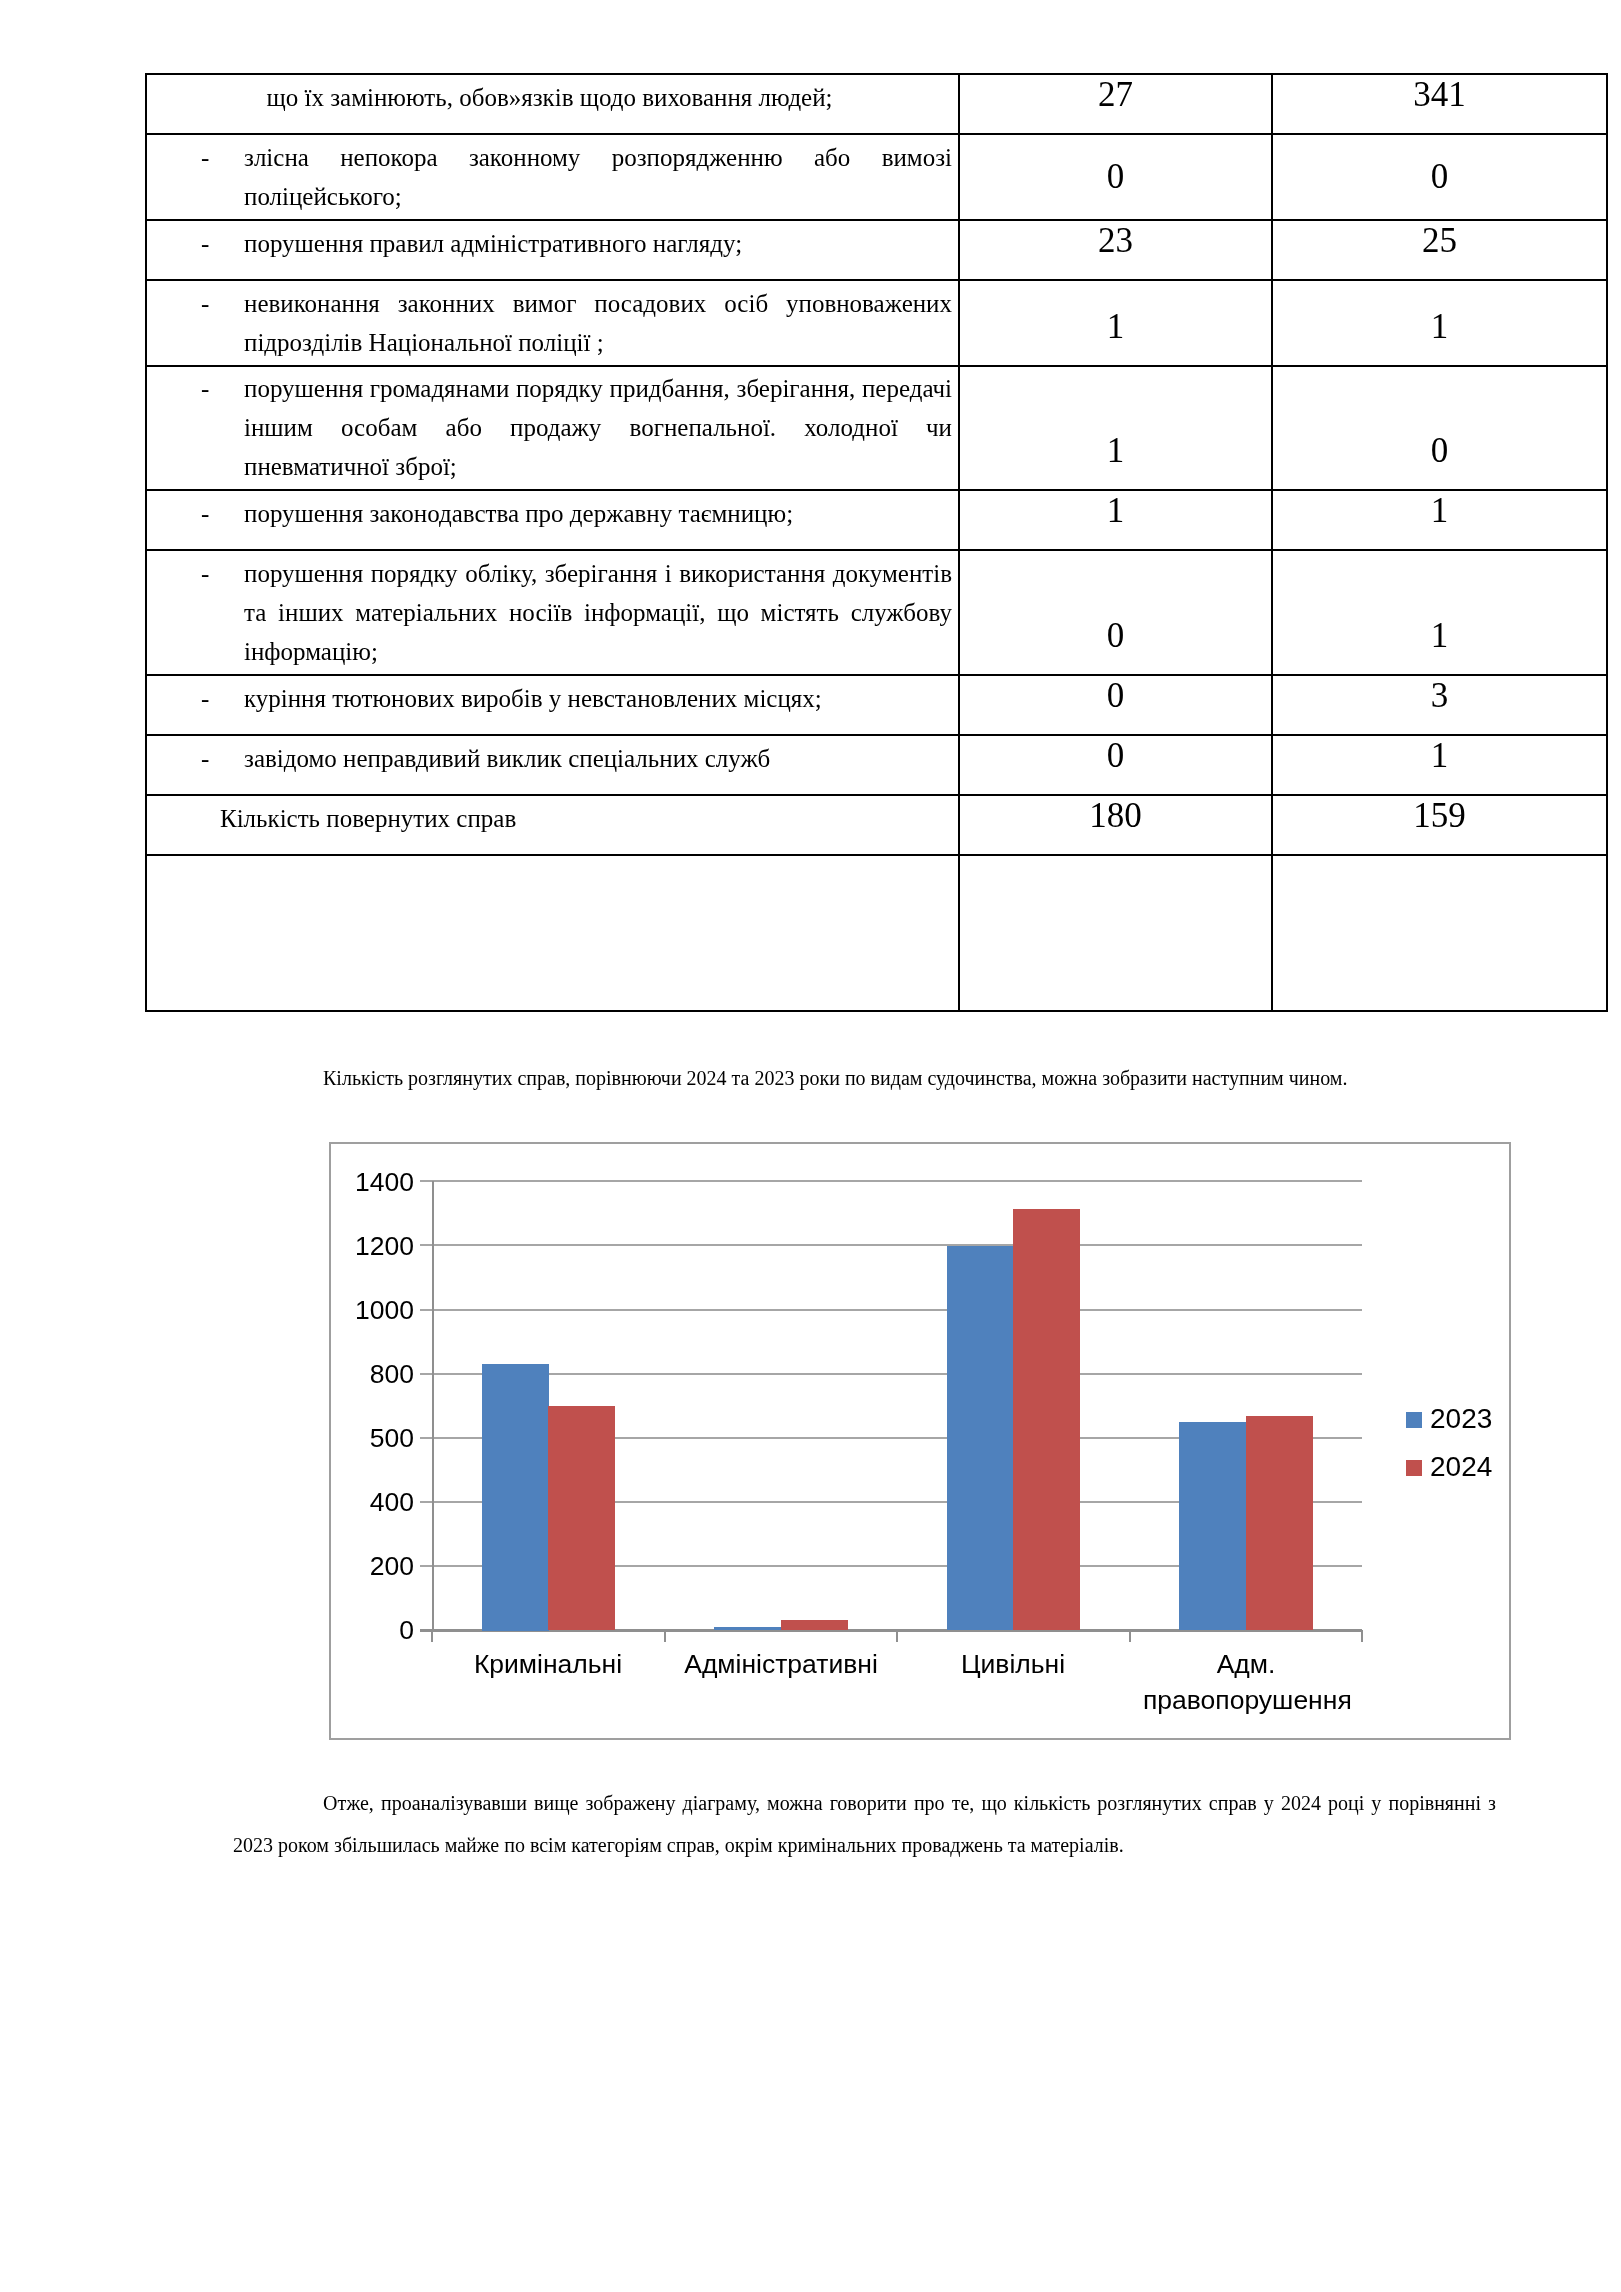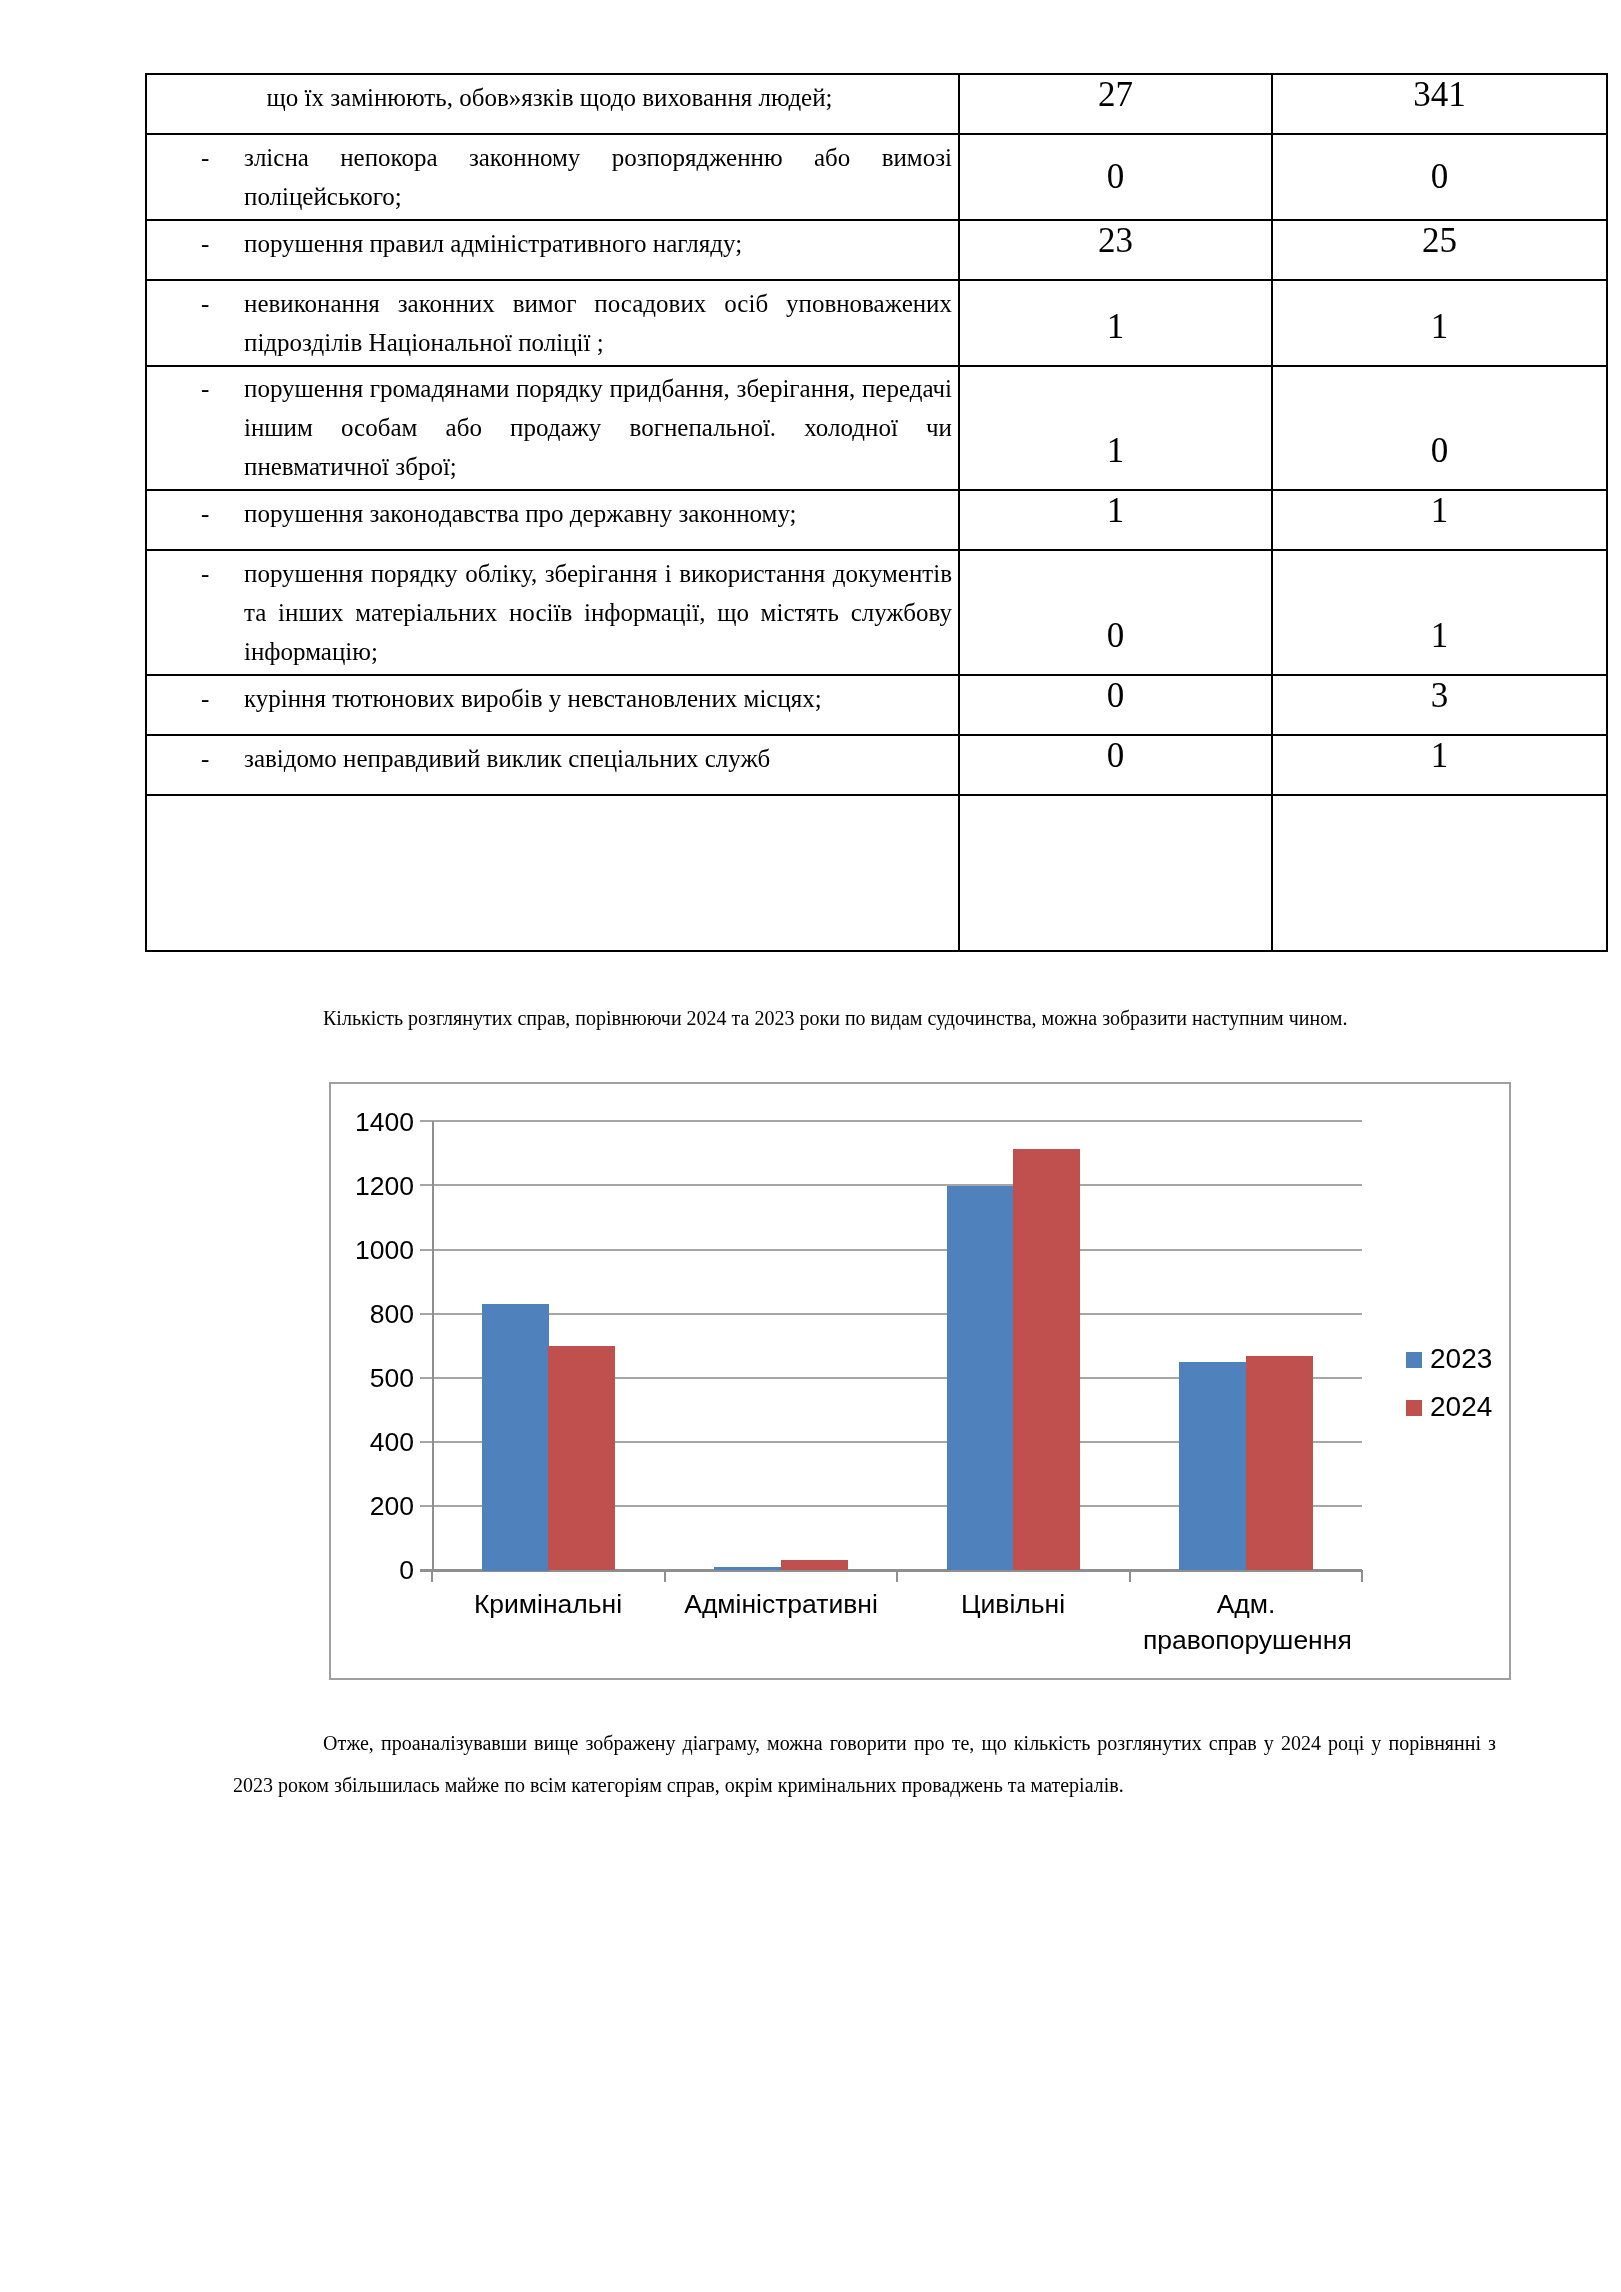--- a/index.html
+++ b/index.html
@@ -85,21 +85,21 @@
       <td class="c1">
           <span class="dash">-</span>
           <div class="txt">порушення громадянами порядку придбання, зберігання, передачі іншим особам або продажу вогнепальної. холодної чи пневматичної зброї;</div>
         </td>
       <td class="c2">1</td>
       <td class="c3">0</td>
     </tr>
     <tr>
       <td class="c1">
           <span class="dash">-</span>
-          <div class="txt">порушення законодавства про державну законному;</div>
+          <div class="txt">порушення законодавства про державну таємницю;</div>
         </td>
       <td class="c2">1</td>
       <td class="c3">1</td>
     </tr>
     <tr>
       <td class="c1">
           <span class="dash">-</span>
           <div class="txt">порушення порядку обліку, зберігання і використання документів та інших матеріальних носіїв інформації, що містять службову інформацію;</div>
         </td>
       <td class="c2">0</td>
@@ -113,20 +113,27 @@
       <td class="c2">0</td>
       <td class="c3">3</td>
     </tr>
     <tr>
       <td class="c1">
           <span class="dash">-</span>
           <div class="txt">завідомо неправдивий виклик спеціальних служб</div>
         </td>
       <td class="c2">0</td>
       <td class="c3">1</td>
+    </tr>
+    <tr class="row-summary">
+      <td class="c1">
+          <div class="txt">Кількість повернутих справ</div>
+        </td>
+      <td class="c2">180</td>
+      <td class="c3">159</td>
     </tr>
     <tr class="empty-row">
       <td class="c1"></td>
       <td class="c2"></td>
       <td class="c3"></td>
     </tr>
   </tbody>
 </table>
 
 <p class="para para-1">Кількість розглянутих справ, порівнюючи 2024 та 2023 роки по видам судочинства, можна зобразити наступним чином.</p>

